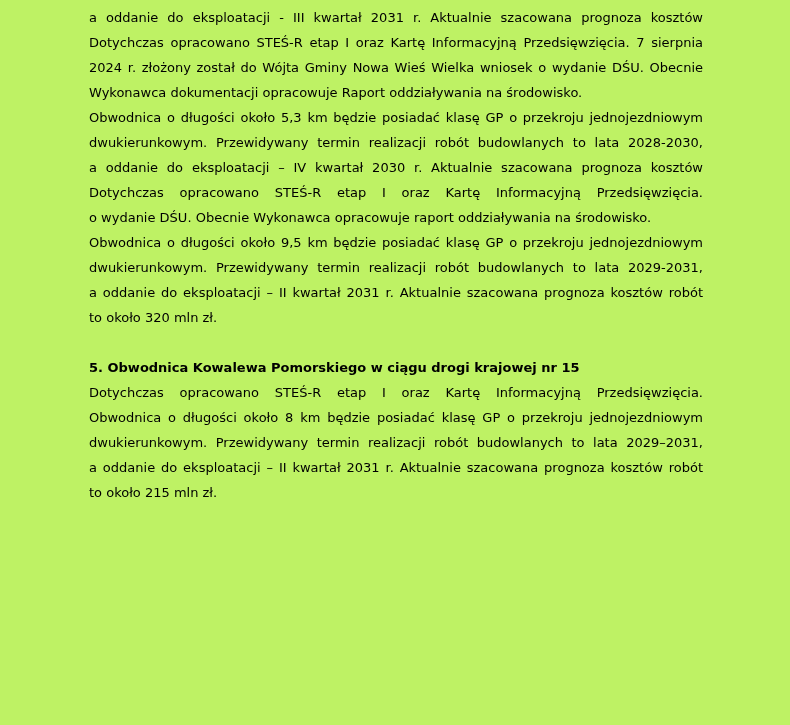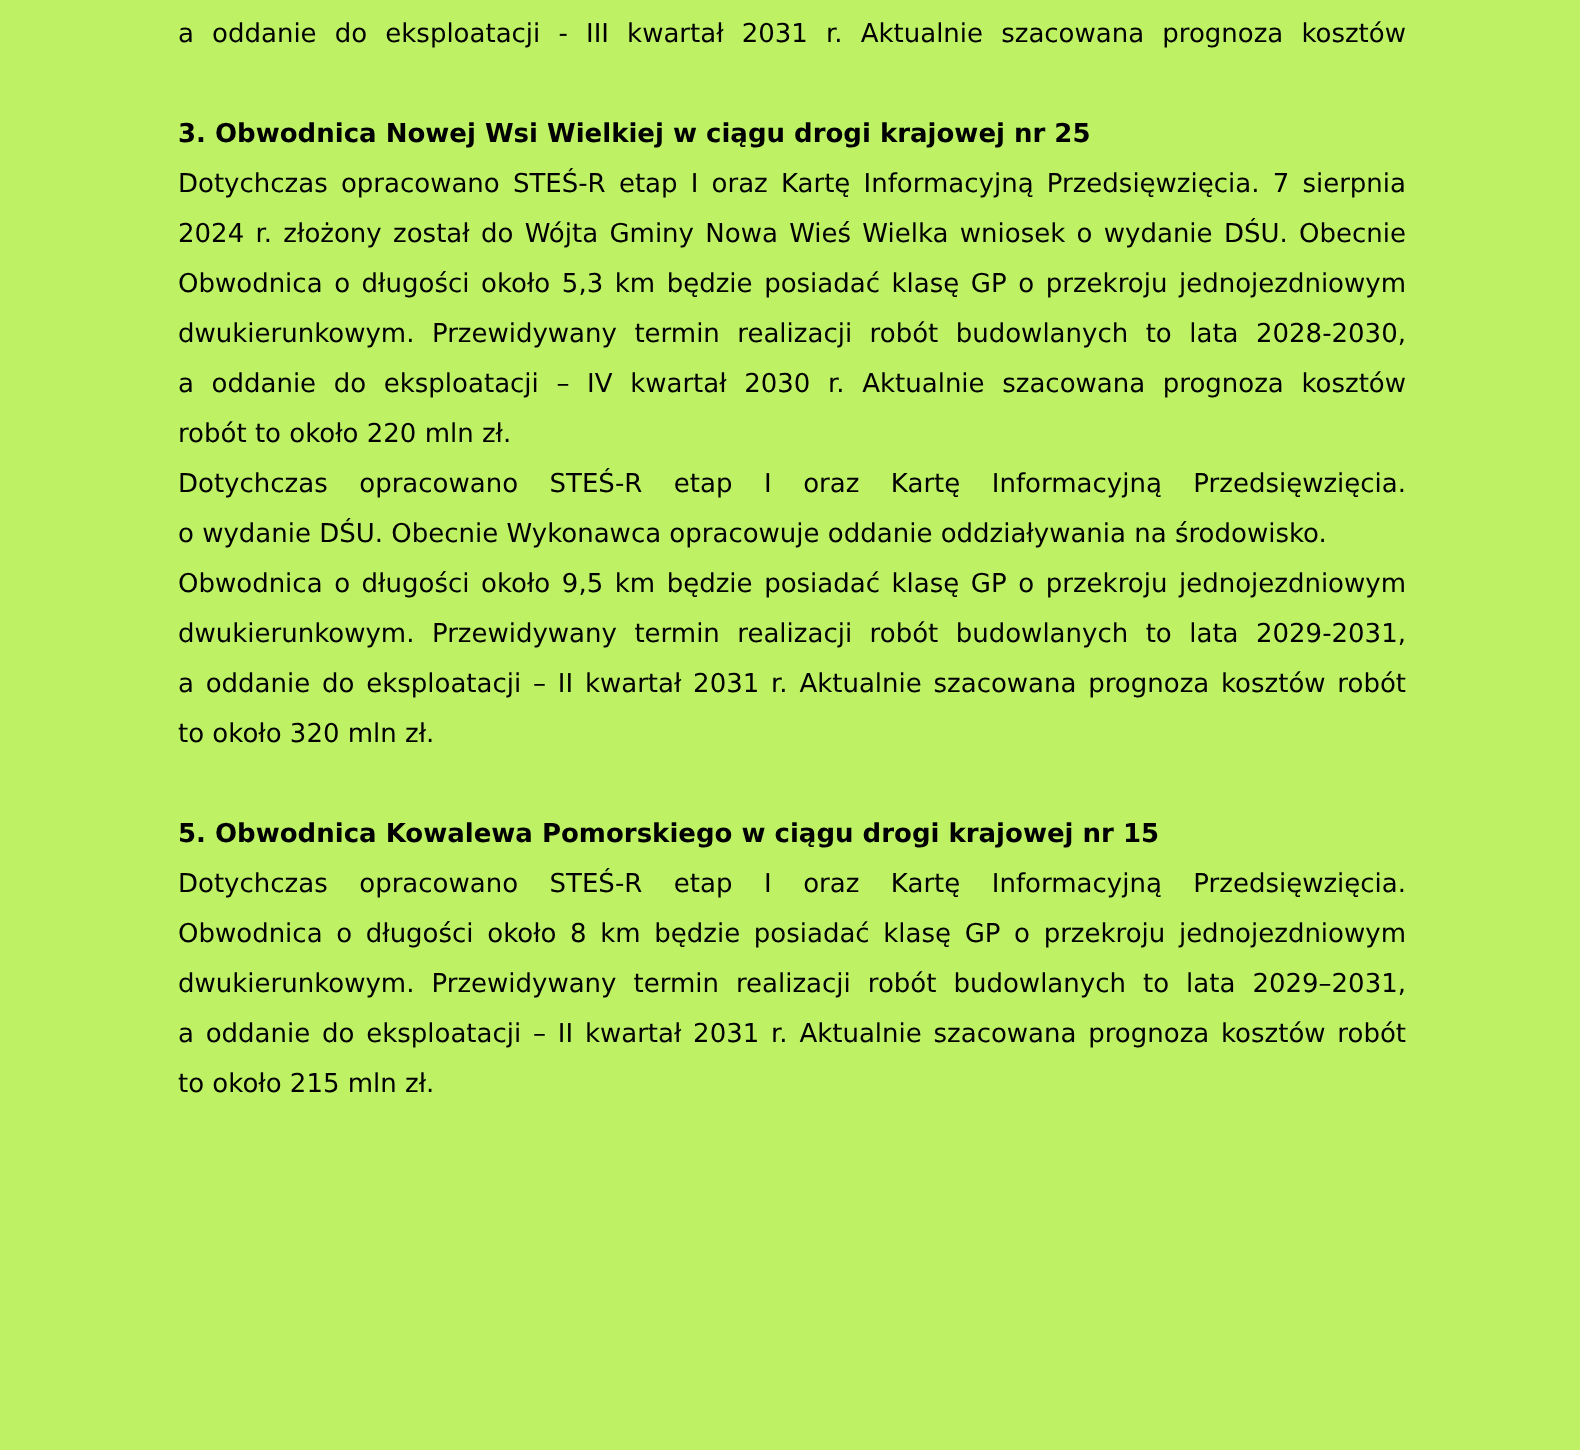--- a/index.html
+++ b/index.html
@@ -41,36 +41,33 @@
     text-align-last: left;
   }
 </style>
 </head>
 <body>
 
 <div class="page">
     <div class="block paragraph">
       <div class="line">a oddanie do eksploatacji - III kwartał 2031 r. Aktualnie szacowana prognoza kosztów</div>
     </div>
-    <div class="block heading">
-      <div class="line last">3. Obwodnica Nowej Wsi Wielkiej w ciągu drogi krajowej nr 25</div>
-    </div>
     <div class="block paragraph">
       <div class="line">Dotychczas opracowano STEŚ-R etap I oraz Kartę Informacyjną Przedsięwzięcia.  7 sierpnia</div>
       <div class="line">2024 r. złożony został do Wójta Gminy Nowa Wieś Wielka wniosek o wydanie DŚU. Obecnie</div>
+      <div class="line last">Wykonawca dokumentacji opracowuje Raport oddziaływania na środowisko.</div>
     </div>
     <div class="block paragraph">
       <div class="line">Obwodnica o długości około 5,3 km będzie posiadać klasę GP o przekroju jednojezdniowym</div>
       <div class="line">dwukierunkowym. Przewidywany termin realizacji robót budowlanych to lata 2028-2030,</div>
       <div class="line">a oddanie do eksploatacji – IV kwartał 2030 r. Aktualnie szacowana prognoza kosztów</div>
-      <div class="line last">robót to około 220 mln zł.</div>
     </div>
     <div class="block paragraph">
       <div class="line">Dotychczas opracowano STEŚ-R etap I oraz Kartę Informacyjną Przedsięwzięcia.</div>
-      <div class="line last">o wydanie DŚU. Obecnie Wykonawca opracowuje oddanie oddziaływania na środowisko.</div>
+      <div class="line last">o wydanie DŚU. Obecnie Wykonawca opracowuje raport oddziaływania na środowisko.</div>
     </div>
     <div class="block paragraph">
       <div class="line">Obwodnica o długości około 9,5 km będzie posiadać klasę GP o przekroju jednojezdniowym</div>
       <div class="line">dwukierunkowym. Przewidywany termin realizacji robót budowlanych to lata 2029-2031,</div>
       <div class="line">a oddanie do eksploatacji – II kwartał 2031 r. Aktualnie szacowana prognoza kosztów robót</div>
       <div class="line last">to około 320 mln zł.</div>
     </div>
     <div class="block heading">
       <div class="line last">5. Obwodnica Kowalewa Pomorskiego w ciągu drogi krajowej nr 15</div>
     </div>

